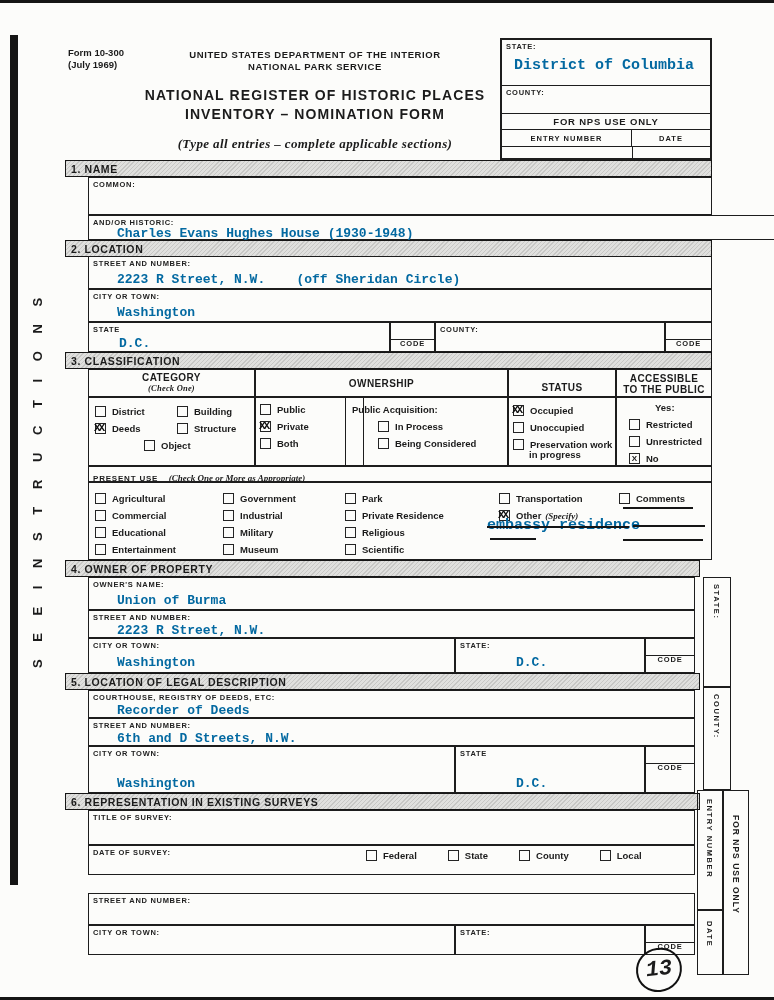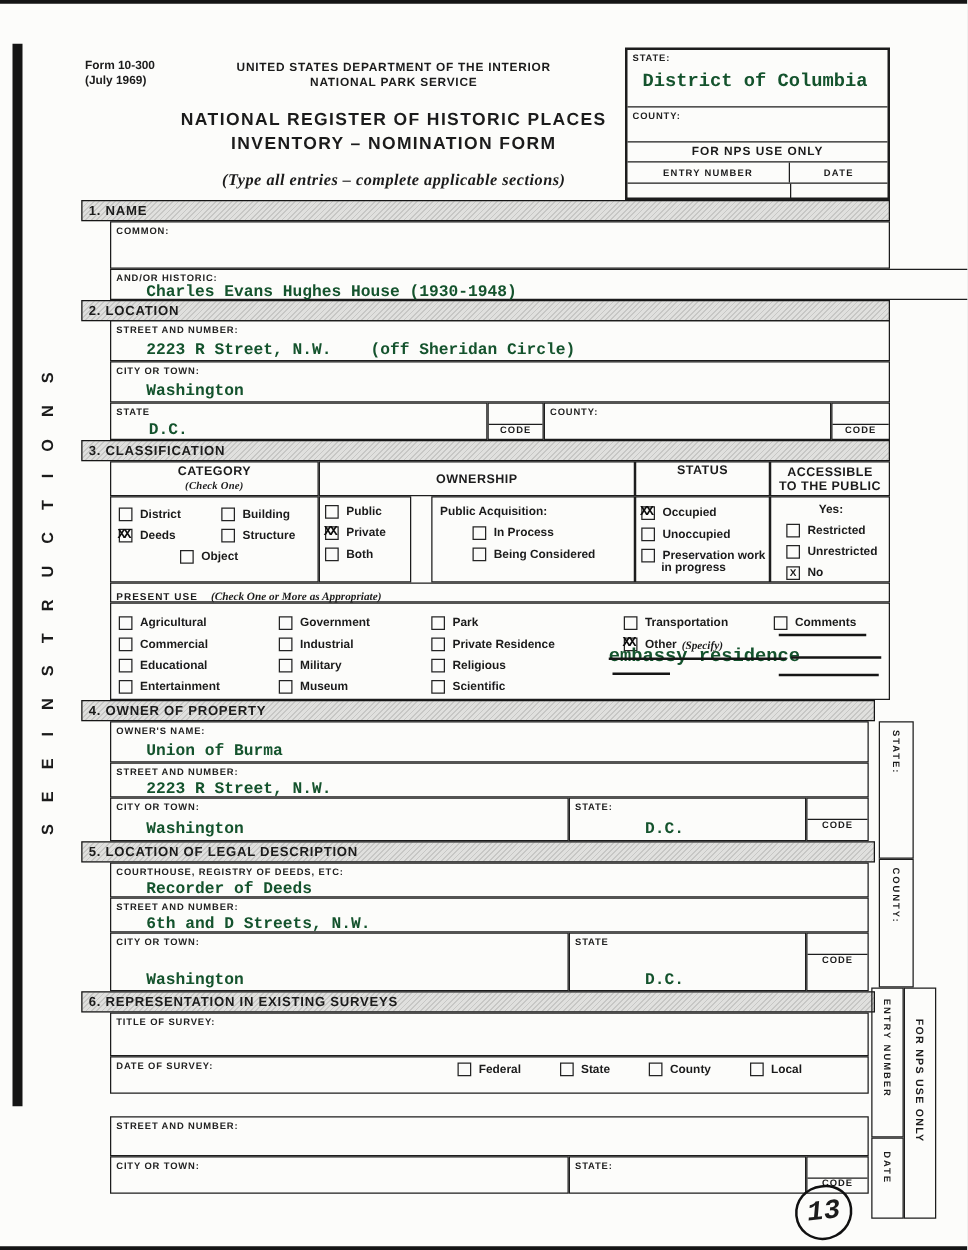--- a/index.html
+++ b/index.html
@@ -4,21 +4,21 @@
 <style>
   html,body{margin:0;padding:0;background:#e8e8e6;}
   #page{position:relative;width:774px;height:1000px;background:#fcfcfa;overflow:hidden;
         font-family:"Liberation Sans",sans-serif;color:#1b1b1b;}
   .abs{position:absolute;}
   .rule{position:absolute;background:#151515;}
   .cell{position:absolute;border:1.5px solid #1d1d1d;box-sizing:border-box;}
   .lab{display:block;font:700 7.5px "Liberation Sans",sans-serif;letter-spacing:.7px;color:#222;
        padding:2px 0 0 4px;white-space:nowrap;}
   .val{position:absolute;font:700 13px "Liberation Mono","DejaVu Sans Mono",monospace;
-       color:#14532d;white-space:pre;}
+       color:#0369a1;white-space:pre;}
   .val-lg{font-size:15px;}
   .secbar{position:absolute;height:17px;box-sizing:border-box;border:1.5px solid #161616;
           background:#d8d8d6;
           background-image:repeating-linear-gradient(135deg,#c7c7c5 0 1px,#e0e0de 1px 3px);
           font:700 10.5px "Liberation Sans",sans-serif;letter-spacing:.6px;
           padding:2px 0 0 5px;white-space:nowrap;}
   .hdrsm{font:700 9.5px "Liberation Sans",sans-serif;letter-spacing:.6px;line-height:1.25;}
   .ttl{font:700 14px "Liberation Sans",sans-serif;letter-spacing:1.1px;line-height:1.35;}
   .note{font:italic 700 13px "Liberation Serif",serif;letter-spacing:.4px;}
   .formno{font:700 9.5px "Liberation Sans",sans-serif;line-height:1.25;}
@@ -127,21 +127,21 @@
 
   <div class="secbar" style="left:65px;top:352px;width:647px;">3.  CLASSIFICATION</div>
 
   <div class="cell thead" style="left:88px;top:369px;width:167px;height:28px;padding-top:2px;">
     <div>CATEGORY</div>
     <div class="sub">(Check One)</div>
   </div>
   <div class="cell thead" style="left:255px;top:369px;width:253px;height:28px;padding-top:8px;">
     <div>OWNERSHIP</div>
   </div>
-  <div class="cell thead" style="left:508px;top:369px;width:108px;height:28px;padding-top:1px;">
+  <div class="cell thead" style="left:508px;top:369px;width:108px;height:28px;padding-top:12px;">
     <div>STATUS</div>
   </div>
   <div class="cell thead" style="left:616px;top:369px;width:96px;height:28px;padding-top:3px;">
     <div>ACCESSIBLE</div>
     <div>TO THE PUBLIC</div>
   </div>
 
   <div class="cell" style="left:88px;top:397px;width:167px;height:69px;">
     <div class="abs" style="left:6px;top:5px;">
         <div class="cbrow">
@@ -165,21 +165,21 @@
           <span class="cblab">Structure</span>
         </div>
       </div>
     <div class="abs" style="left:55px;top:39px;">
         <div class="cbrow">
           <span class="cbox"></span>
           <span class="cblab">Object</span>
         </div>
       </div>
   </div>
-  <div class="cell" style="left:255px;top:397px;width:74px;height:69px;">
+  <div class="cell" style="left:255px;top:397px;width:109px;height:69px;">
     <div class="abs" style="left:4px;top:3px;">
         <div class="cbrow">
           <span class="cbox"></span>
           <span class="cblab">Public</span>
         </div>
         <div class="cbrow">
           <span class="cbox">
             <span class="xx">XX</span>
           </span>
           <span class="cblab">Private</span>

